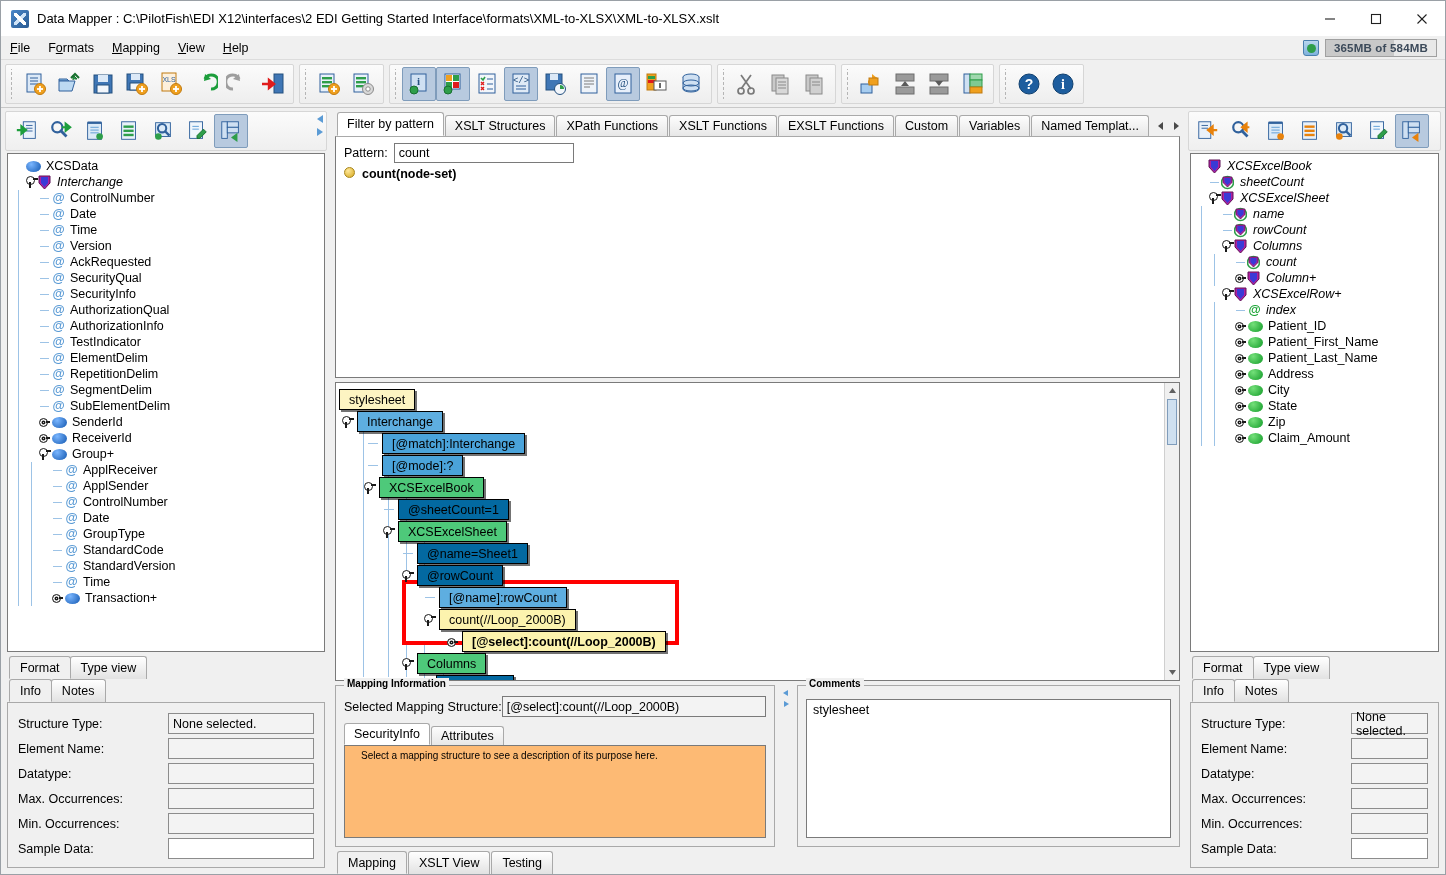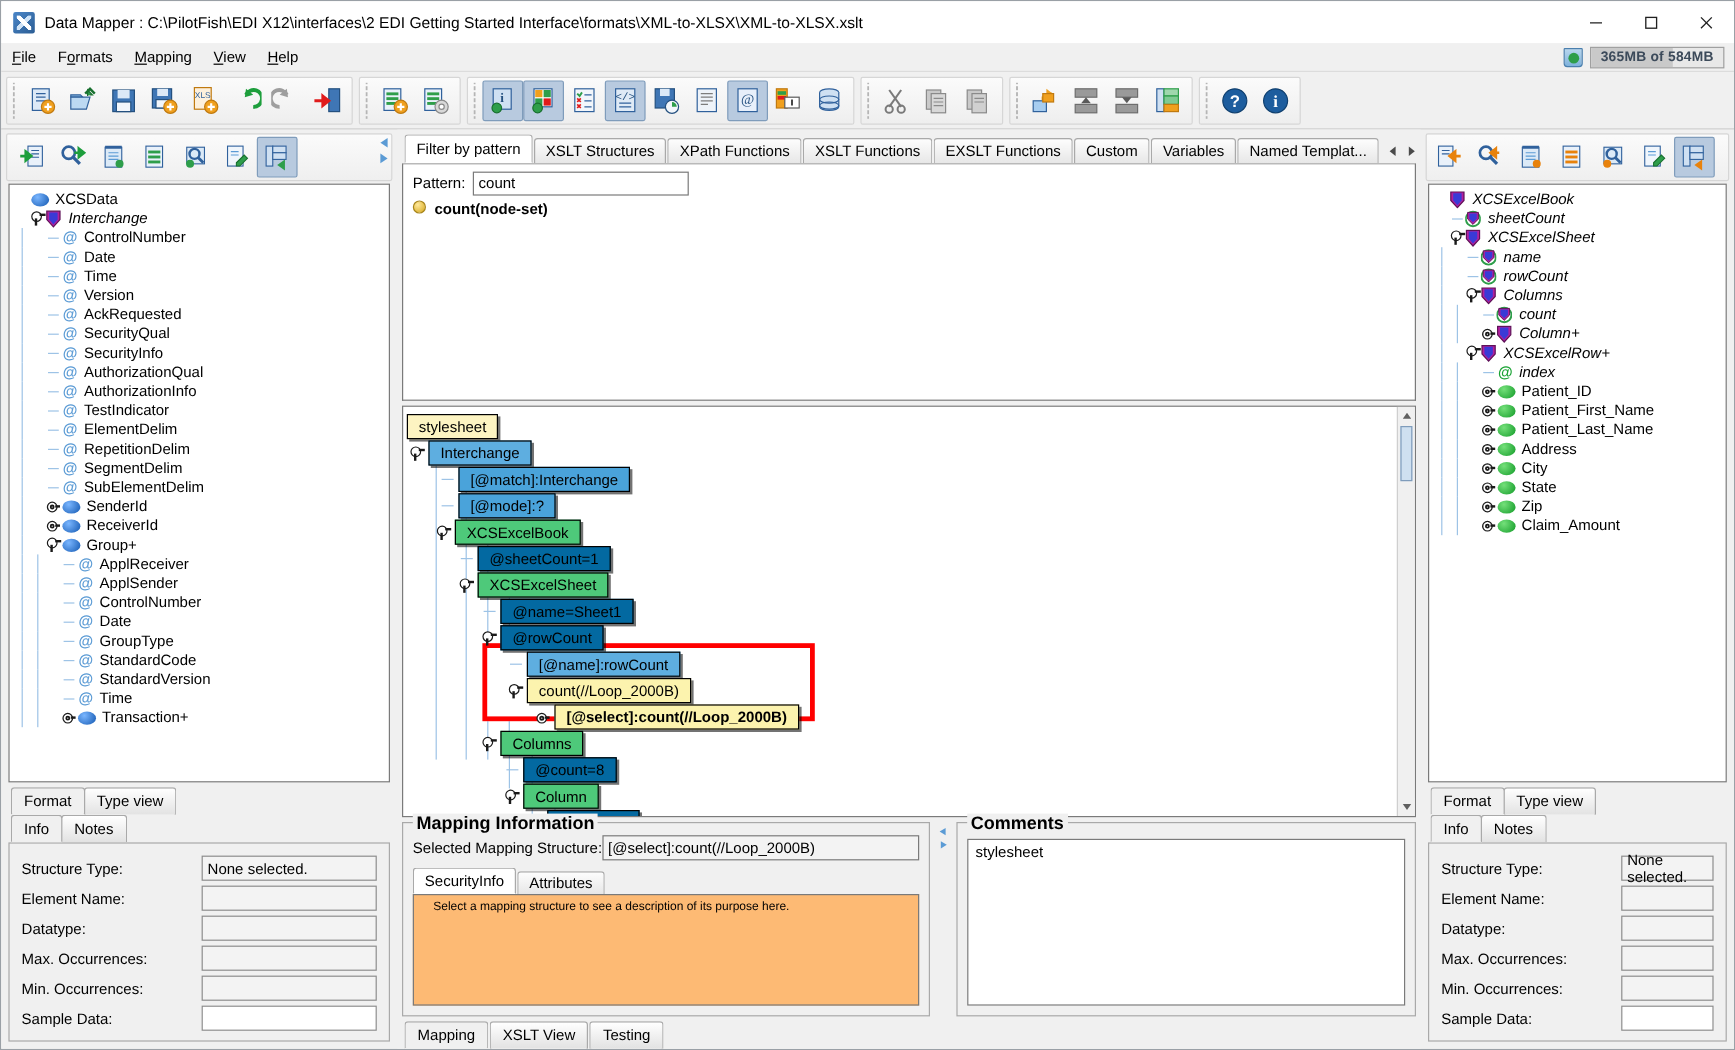--- a/index.html
+++ b/index.html
@@ -170,21 +170,21 @@
   .ctabs{display:flex;align-items:flex-end;height:24px;margin:4px 0 0 4px;padding-left:2px;position:relative;}
   .ctab{
     height:21px;padding:0 9px;display:flex;align-items:center;font-size:12.5px;white-space:nowrap;
     background:linear-gradient(180deg,#fdfdfd,#e7e7e7);
     border:1px solid #a9a9a9;border-bottom:none;border-radius:3px 3px 0 0;margin-right:1px;
   }
   .ctab.active{background:#ffffff;height:24px;border-bottom:1px solid #fff;font-weight:400;}
   .ctabnav{display:flex;align-items:center;gap:7px;padding:0 6px;height:21px;}
 
   .patternbox{
-    margin:0 4px;border:1px solid #7a7a7a;background:#fff;height:198px;position:relative;
+    margin:0 4px;border:1px solid #7a7a7a;background:#fff;height:242px;position:relative;
     border-top:1px solid #a9a9a9;
   }
   .patrow{display:flex;align-items:center;gap:6px;padding:6px 8px 2px 8px;}
   .patlabel{font-size:12.5px;}
   .patinput{width:180px;height:20px;border:1px solid #7a7a7a;background:#fff;
     font-size:12.5px;padding:1px 4px;display:flex;align-items:center;}
   .funcrow{display:flex;align-items:flex-start;gap:7px;padding:2px 8px;}
   .fnbullet{width:11px;height:11px;border-radius:50%;
     background:radial-gradient(circle at 35% 30%,#ffe89a,#d6a81d);border:1px solid #a8851a;}
   .fnlabel{font-size:12.5px;font-weight:bold;}
@@ -216,21 +216,21 @@
   .mhandle.k::after{left:8px;top:7px;width:4px;height:1.6px;}
   .redbox{position:absolute;border:4px solid #ff0000;background:#fff;}
 
   .mscroll{position:absolute;right:0;top:0;bottom:0;width:15px;background:#f0f0f0;border-left:1px solid #cfcfcf;}
   .mscroll .thumb{position:absolute;left:2px;right:2px;top:16px;height:46px;background:#cfe0f0;border:1px solid #7f9cbb;}
   .mscroll .ar{position:absolute;left:0;right:0;height:15px;display:flex;align-items:center;justify-content:center;background:#f0f0f0;}
 
   
   .bottomrow{display:flex;margin:4px 4px 0 4px;gap:6px;height:162px;flex:0 0 162px;}
   .groupbox{position:relative;border:1px solid #a9a9a9;background:#f0f0f0;padding:10px 8px 8px 8px;}
-  .gtitle{position:absolute;top:-8px;left:8px;background:#f0f0f0;padding:0 3px;font-size:15px;font-weight:bold;}
+  .gtitle{position:absolute;top:-8px;left:8px;background:#f0f0f0;padding:0 3px;font-size:10px;font-weight:bold;}
   .bpanel-left{flex:1;display:flex;flex-direction:column;min-width:0;}
   .bpanel-right{width:383px;flex:0 0 383px;}
   .smsrow{display:flex;align-items:center;gap:0;}
   .smslabel{font-size:12.5px;white-space:nowrap;}
   .smsinput{flex:1;height:21px;border:1px solid #7a7a7a;background:#f3f3f3;font-size:12.5px;padding:0 4px;display:flex;align-items:center;}
   .desctabs{display:flex;align-items:flex-end;height:22px;margin-top:6px;}
   .dtab{height:19px;padding:0 9px;display:flex;align-items:center;font-size:12.5px;
     background:linear-gradient(180deg,#fdfdfd,#e7e7e7);border:1px solid #a9a9a9;border-bottom:none;border-radius:3px 3px 0 0;margin-right:1px;}
   .dtab.active{height:22px;background:#ffffff;border-bottom:1px solid #fff;}
   .descarea{flex:1;border:1px solid #7a7a7a;background:#fdba74;font-size:10px;padding:4px 16px;min-height:0;}

